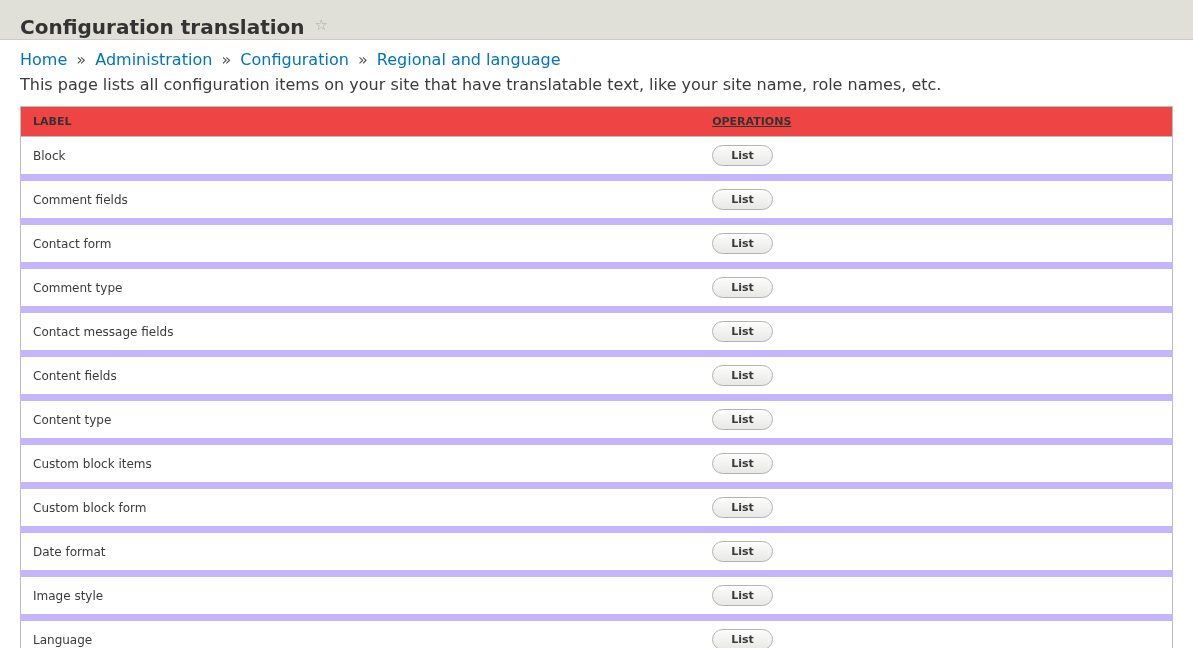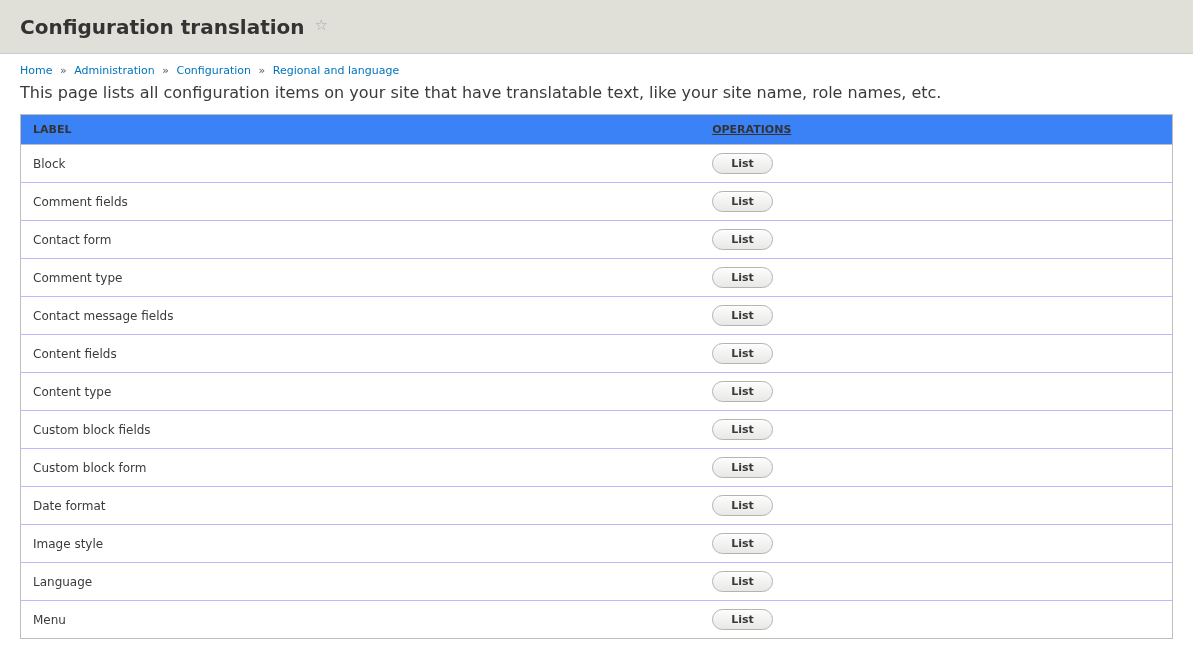--- a/index.html
+++ b/index.html
@@ -4,21 +4,21 @@
   <style>
     * { box-sizing: border-box; margin: 0; padding: 0; }
     body {
       font-family: "Lucida Grande", "Lucida Sans Unicode", "DejaVu Sans", Verdana, sans-serif;
       font-size: 12px;
       color: #3b3b3b;
       background: #fff;
     }
     .header-bar {
       background: #e0dfd8;
-      padding: 15px 20px 14px;
+      padding: 15px 20px 0;
       border-bottom: 1px solid #ccc;
     }
     .page-title {
       font-size: 20px;
       font-weight: bold;
       color: #333;
       display: inline-block;
       vertical-align: middle;
     }
     .star-icon {
@@ -28,21 +28,21 @@
       color: #aaa;
       font-size: 15px;
       position: relative;
       top: -2px;
     }
     .content-wrap {
       padding: 0;
     }
     .breadcrumb {
       padding: 10px 20px 6px;
-      font-size: 11px;
+      font-size: 16px;
     }
     .breadcrumb a {
       color: #0074bd;
       text-decoration: none;
     }
     .breadcrumb .sep {
       color: #555;
       padding: 0 4px;
     }
     .description {
@@ -53,32 +53,32 @@
     .table-wrap {
       margin: 0 20px;
     }
     table {
       width: 100%;
       border-collapse: collapse;
       border: 1px solid #bebfb9;
     }
     thead th {
       text-align: left;
-      background: #3b82f6;
+      background: #ef4444;
       font-size: 11px;
       font-weight: bold;
       color: #333;
       text-transform: uppercase;
       padding: 8px 12px;
       border-bottom: 1px solid #bebfb9;
       border-top: 1px solid #bebfb9;
     }
     tbody td {
       padding: 8px 12px;
-      border-bottom: 1px solid #c4b5fd;
+      border-bottom: 7px solid #c4b5fd;
       font-size: 12px;
       vertical-align: middle;
       height: 34px;
     }
     tbody tr:last-child td { border-bottom: none; }
     .col-label { width: 59%; }
     .col-ops { width: 41%; text-decoration: underline; }
     .op-button {
       display: inline-block;
       background: linear-gradient(#fdfdfd, #e8e8e6);
@@ -147,21 +147,21 @@
           </tr>
           <tr>
             <td>Content fields</td>
             <td><a href="#" class="op-button">List</a></td>
           </tr>
           <tr>
             <td>Content type</td>
             <td><a href="#" class="op-button">List</a></td>
           </tr>
           <tr>
-            <td>Custom block fields</td>
+            <td>Custom block items</td>
             <td><a href="#" class="op-button">List</a></td>
           </tr>
           <tr>
             <td>Custom block form</td>
             <td><a href="#" class="op-button">List</a></td>
           </tr>
           <tr>
             <td>Date format</td>
             <td><a href="#" class="op-button">List</a></td>
           </tr>

